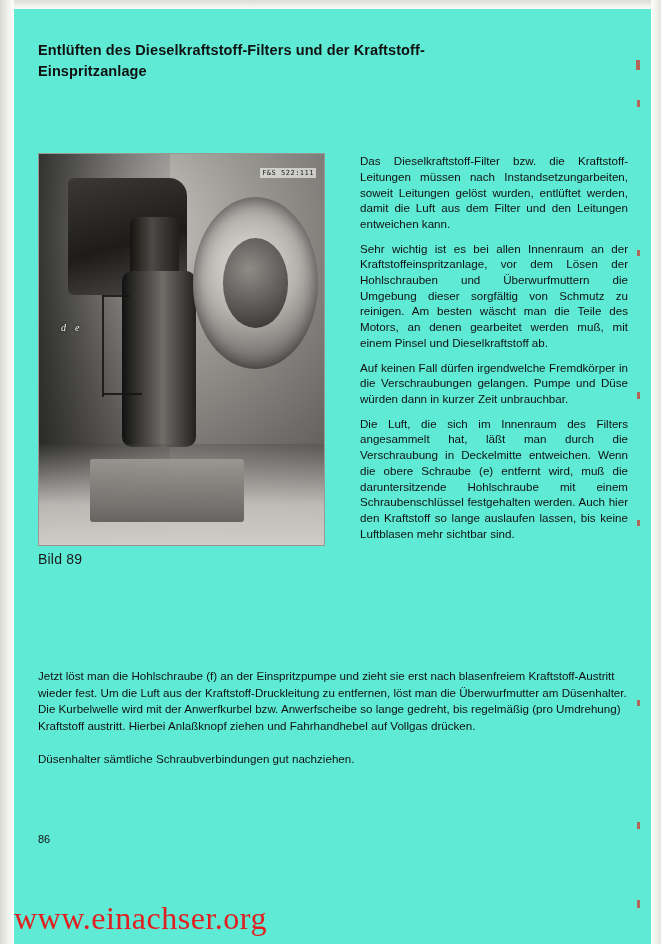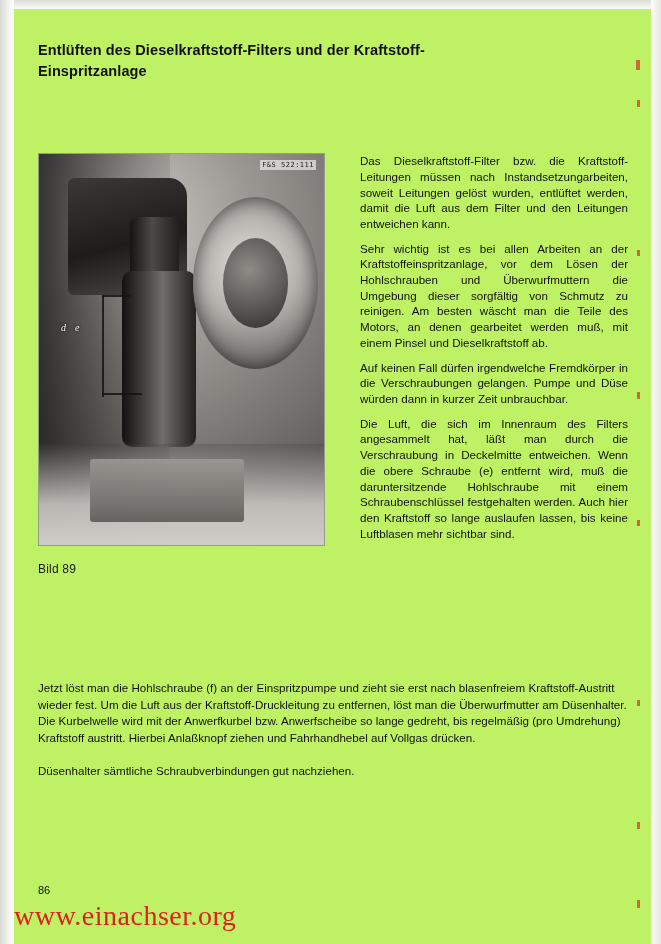--- a/index.html
+++ b/index.html
@@ -12,21 +12,21 @@
     height: 944px;
     position: relative;
     font-family: "Liberation Sans", sans-serif;
     overflow: hidden;
   }
   .page {
     position: absolute;
     left: 0; top: 0;
     width: 661px;
     height: 944px;
-    background: #bef264;
+    background: #5eead4;
   }
   
   .scan-edge-left {
     position: absolute;
     left: 0; top: 0;
     width: 14px; height: 944px;
     background: linear-gradient(to right, #d9d9d4 0%, #f2f2ee 60%, #fdfdfb 100%);
   }
   .scan-edge-top {
     position: absolute;
@@ -141,39 +141,39 @@
     border-radius: 3px;
     opacity: .85;
   }
   .ph-tube {
     position: absolute;
     background: #151413;
     opacity: .85;
   }
   .ph-code {
     position: absolute;
-    right: 8px; top: 6px;
+    right: 8px; top: 14px;
     color: #1b1b1b;
     font-family: "DejaVu Sans Mono", monospace;
     font-size: 7px;
     letter-spacing: .5px;
     background: rgba(230,229,225,.75);
     padding: 1px 2px;
   }
   .ph-label {
     position: absolute;
     color: #f2f1ee;
     font-family: "Liberation Serif", serif;
     font-size: 10px;
     font-style: italic;
     text-shadow: 0 0 3px #000;
   }
   .fig-caption {
-    margin-top: 16px;
-    font-size: 12px;
+    margin-top: 5px;
+    font-size: 14px;
     color: #1a1a1a;
     letter-spacing: .2px;
   }
   .right-col {
     margin-left: 322px;
     width: 268px;
     padding-top: 58px;
   }
   .para {
     font-size: 11.6px;
@@ -182,41 +182,40 @@
     text-align: justify;
     margin: 0 0 9px 0;
     hyphens: auto;
   }
   .para:last-child { margin-bottom: 12px; }
   .bottom {
     position: absolute;
     left: 38px;
     top: 668px;
     width: 590px;
-    margin-top: 12px;
   }
   .bottom .para {
     font-size: 11.6px;
     line-height: 1.44;
     text-align: left;
     margin-bottom: 16px;
   }
   .page-number {
     position: absolute;
     left: 38px;
-    top: 884px;
+    top: 833px;
     font-size: 11px;
     color: #111;
   }
   .watermark {
     position: absolute;
     left: 14px;
     top: 900px;
     font-family: "Liberation Serif", serif;
-    font-size: 28px;
+    font-size: 32px;
     color: #e02020;
     letter-spacing: .5px;
   }
 </style>
 </head>
 <body>
 
 <div class="page">
 
   <div class="scan-edge-top"></div>
@@ -253,21 +252,21 @@
           <div class="ph-tube" style="left:22%;top:61%;width:14%;height:2px;"></div>
           <div class="ph-code">F&amp;S 522:111</div>
           <div class="ph-label" style="left:22px;top:168px;">d</div>
           <div class="ph-label" style="left:36px;top:168px;">e</div>
         </div>
         <div class="fig-caption">Bild 89</div>
       </div>
 
       <div class="right-col">
         <p class="para">Das Dieselkraftstoff-Filter bzw. die Kraftstoff-Leitungen müssen nach Instandsetzungarbeiten, soweit Leitungen gelöst wurden, entlüftet werden, damit die Luft aus dem Filter und den Leitungen entweichen kann.</p>
-        <p class="para">Sehr wichtig ist es bei allen Arbeiten an der Kraftstoffeinspritzanlage, vor dem Lösen der Hohlschrauben und Überwurfmuttern die Umgebung dieser sorgfältig von Schmutz zu reinigen. Am besten wäscht man die Teile des Motors, an denen gearbeitet werden muß, mit einem Pinsel und Dieselkraftstoff ab.</p>
+        <p class="para">Sehr wichtig ist es bei allen Innenraum an der Kraftstoffeinspritzanlage, vor dem Lösen der Hohlschrauben und Überwurfmuttern die Umgebung dieser sorgfältig von Schmutz zu reinigen. Am besten wäscht man die Teile des Motors, an denen gearbeitet werden muß, mit einem Pinsel und Dieselkraftstoff ab.</p>
         <p class="para">Auf keinen Fall dürfen irgendwelche Fremdkörper in die Verschraubungen gelangen. Pumpe und Düse würden dann in kurzer Zeit unbrauchbar.</p>
         <p class="para">Die Luft, die sich im Innenraum des Filters angesammelt hat, läßt man durch die Verschraubung in Deckelmitte entweichen. Wenn die obere Schraube (e) entfernt wird, muß die daruntersitzende Hohlschraube mit einem Schraubenschlüssel festgehalten werden. Auch hier den Kraftstoff so lange auslaufen lassen, bis keine Luftblasen mehr sichtbar sind.</p>
       </div>
 
     </div>
   </div>
 
   <div class="bottom">
     <p class="para">Jetzt löst man die Hohlschraube (f) an der Einspritzpumpe und zieht sie erst nach blasenfreiem Kraftstoff-Austritt wieder fest. Um die Luft aus der Kraftstoff-Druckleitung zu entfernen, löst man die Überwurfmutter am Düsenhalter. Die Kurbelwelle wird mit der Anwerfkurbel bzw. Anwerfscheibe so lange gedreht, bis regelmäßig (pro Umdrehung) Kraftstoff austritt. Hierbei Anlaßknopf ziehen und Fahrhandhebel auf Vollgas drücken.</p>
     <p class="para">Düsenhalter sämtliche Schraubverbindungen gut nachziehen.</p>

